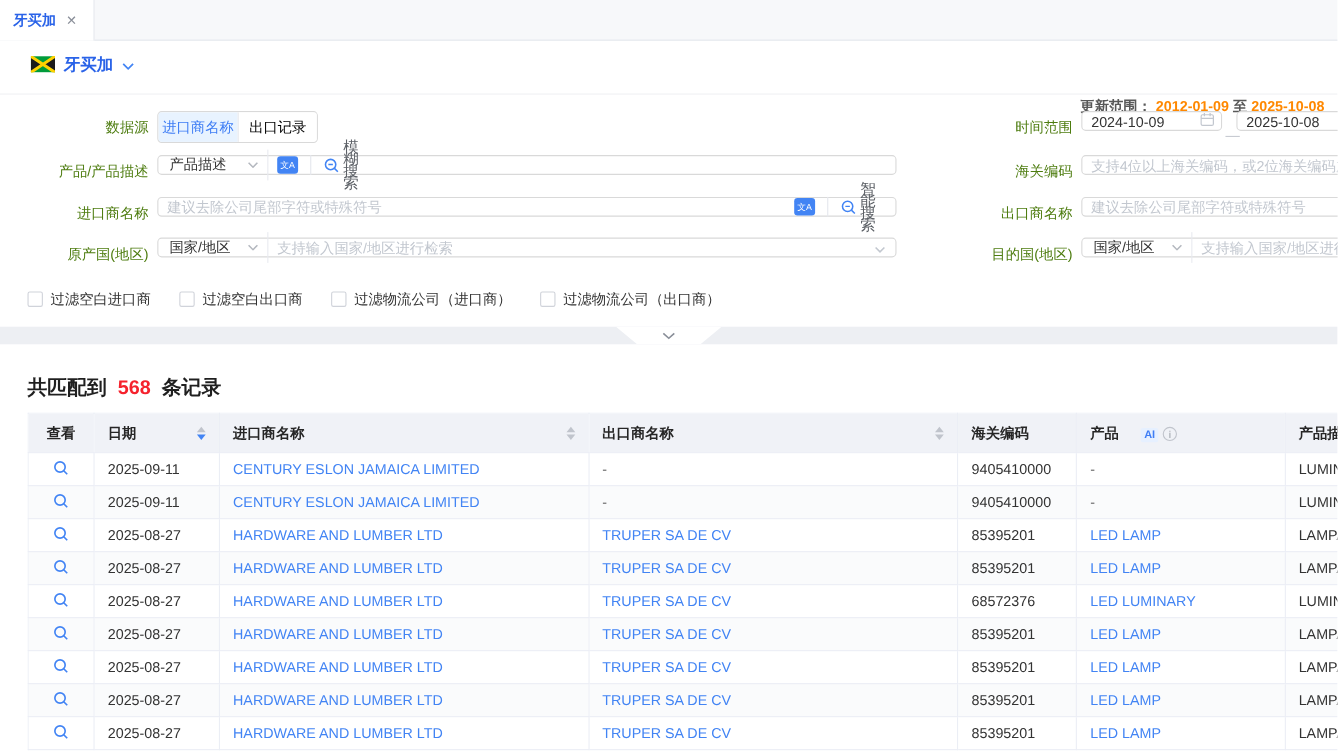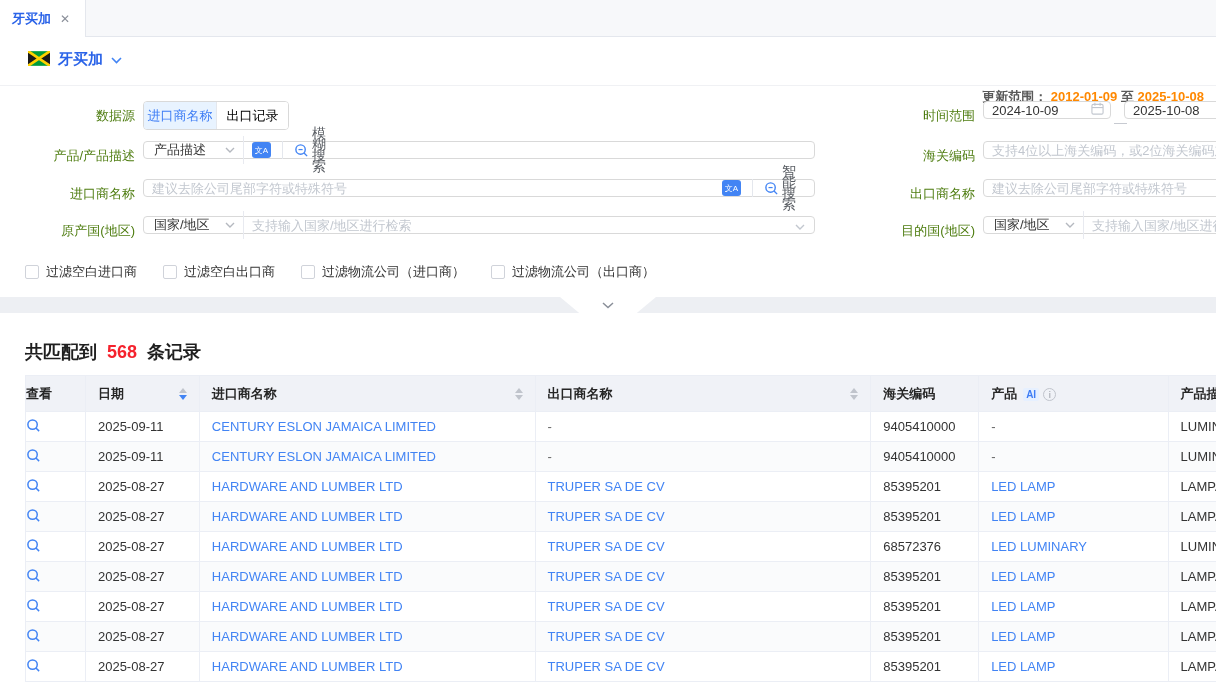--- a/index.html
+++ b/index.html
@@ -64,30 +64,30 @@
   .count-line .num { color:#f5222d; margin:0 5px; }
   
   .tbl-wrap { position:absolute; top:375px; left:25px; width:1191px; height:308px; overflow:hidden; }
   table { border-collapse:collapse; table-layout:fixed; width:1429px; font-size:13px; }
   th, td { border:1px solid #ebeef5; padding:0 12px; white-space:nowrap; overflow:hidden; }
   thead th { height:36px; background:#f0f2f7; color:#262626; font-weight:bold; text-align:left; }
   tbody td { height:30px; background:#fff; color:#333; }
   tr.alt td { background:#fafbfc; }
   .col-view { width:50px; } .col-date { width:95px; } .col-imp { width:280px; }
   .col-exp { width:280px; } .col-hs { width:90px; } .col-prod { width:158px; } .col-desc { width:238px; }
-  th.center, td.c-view { text-align:left; padding:0;margin-left:32px; }
+  th.center, td.c-view { text-align:center; padding:0;margin-left:32px; }
   .lnk { color:#4284f4; cursor:pointer; }
   .c-dash { color:#666; }
   .th-flex { display:flex; align-items:center; justify-content:space-between; }
   .sorter { display:inline-flex; flex-direction:column; gap:2px; margin-left:6px; cursor:pointer; }
   .sorter .up { width:0; height:0; border:4px solid transparent; border-bottom:5px solid #c0c4cc; border-top:none; }
   .sorter .dn { width:0; height:0; border:4px solid transparent; border-top:5px solid #c0c4cc; border-bottom:none; }
   .sorter .dn.active { border-top-color:#4284f4; }
   .ai-badge { display:inline-block; background:#e6f0ff; color:#3e7df5; font-size:10px; font-weight:bold;
-              border-radius:2px; padding:1px 3px; margin-left:6px;text-align:center; }
+              border-radius:2px; padding:1px 3px; margin-left:20px;text-align:center; }
   .info-ic { display:inline-flex; align-items:center; justify-content:center; width:13px; height:13px;
              border:1px solid #c0c4cc; border-radius:50%; color:#b4b8bf; font-size:9px; margin-left:4px;
              font-style:normal; }
 </style>
 </head>
 <body>
 
 <div class="tabbar">
   <div class="tab">
     <span class="t-title">牙买加</span>

